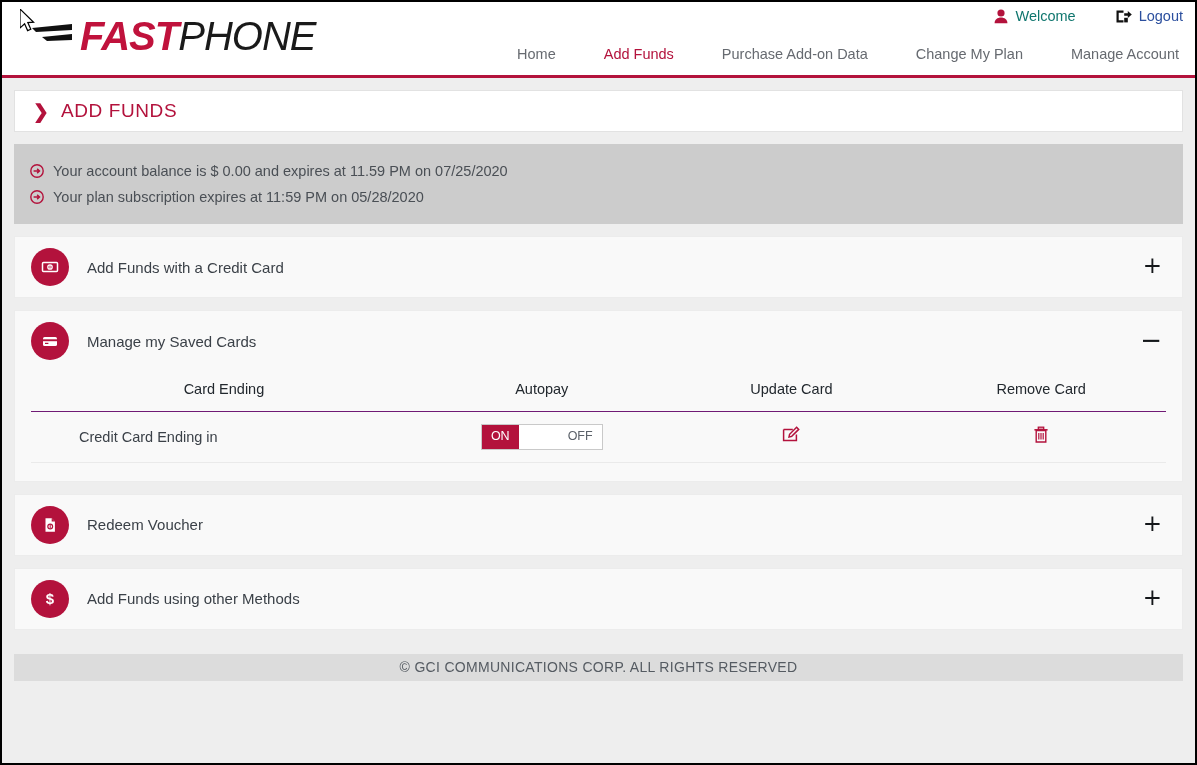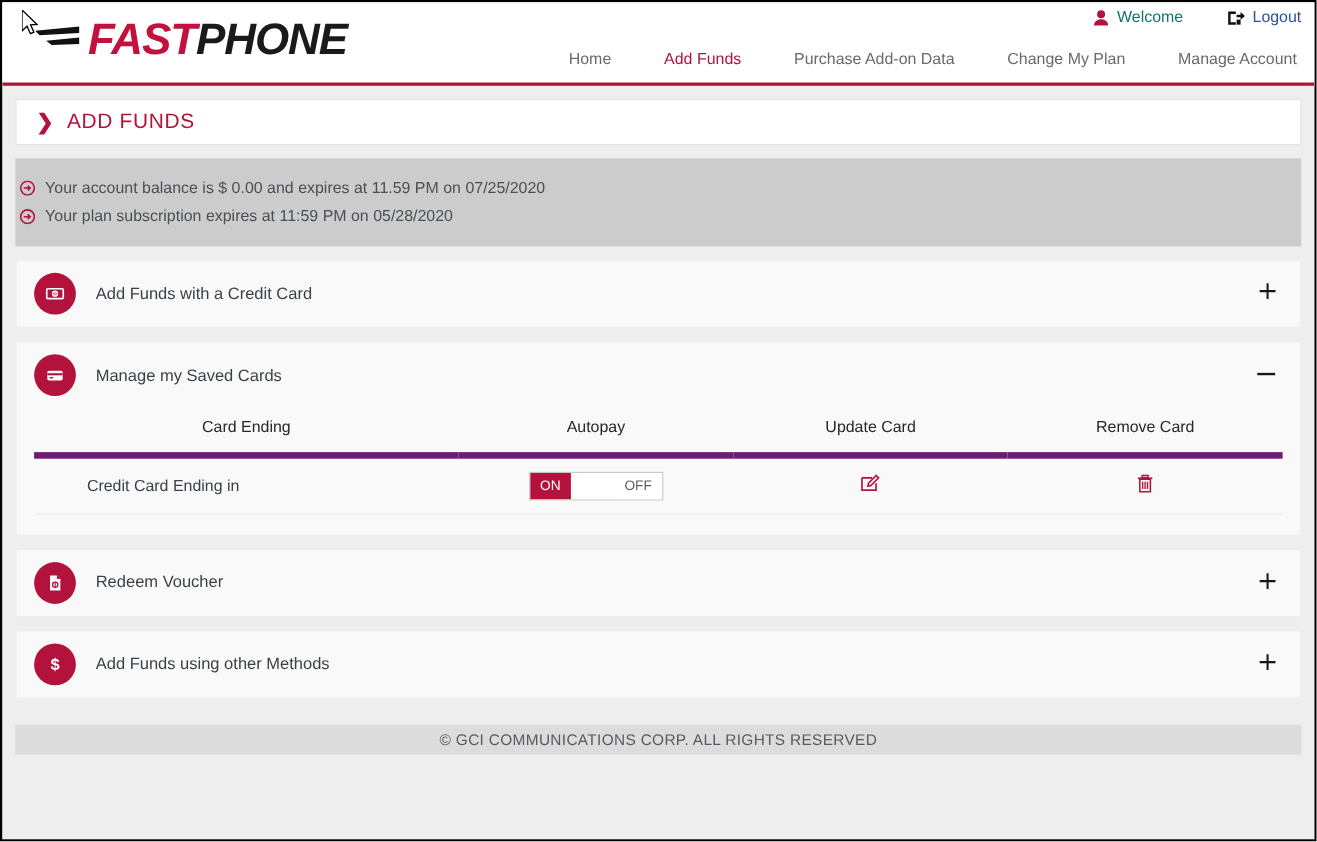--- a/index.html
+++ b/index.html
@@ -32,21 +32,21 @@
   }
   .speedlines { width: 46px; height: 34px; margin-right: 2px; display:block; }
   .logo-text {
     font-size: 40px;
     font-style: italic;
     letter-spacing: -1px;
     line-height: 1;
     white-space: nowrap;
   }
   .logo-fast { color: #c0123c; font-weight: bold; }
-  .logo-phone { color: #1a1a1a; font-weight: bold; }
+  .logo-phone { color: #1a1a1a; font-weight: normal; }
 
   .header-top-right {
     position: absolute;
     right: 12px; top: 6px;
     display: flex; align-items: center; gap: 40px;
     font-size: 14.5px;
   }
   .hdr-link { display:flex; align-items:center; gap: 7px; cursor: pointer; }
   .hdr-welcome { color: #0f766e; }
   .hdr-logout { color: #2b4f9e; }
@@ -76,21 +76,21 @@
   .chev { color: #b3123c; font-size: 19px; font-weight: bold; line-height: 1; }
   .page-title {
     color: #b3123c;
     font-size: 19px;
     letter-spacing: 0.6px;
   }
 
   .alert-box {
     margin-top: 12px;
     background: #cccccc;
-    padding: 14px 0 14px 4px;
+    padding: 14px 0 14px 16px;
   }
   .alert-line {
     display: flex; align-items: center; gap: 9px;
     font-size: 14.5px; color: #4a4f55;
     padding: 5px 0;
   }
   .icon-arrowcircle { display:block; flex: 0 0 auto; }
 
   
   .accordion { margin-top: 12px; background: #f9f9f9; border: 1px solid #ececec; }
@@ -125,21 +125,21 @@
 
   .acc-body { padding: 0 16px 18px 16px; }
 
   
   .cards-table { width: 100%; border-collapse: collapse; }
   .cards-table thead th {
     font-size: 14.5px;
     color: #22282e;
     font-weight: normal;
     padding: 10px 0 14px 0;
-    border-bottom: 6px solid #701a75;
+    border-bottom: 1px solid #701a75;
     text-align: center;
   }
   .cards-table thead th.col-card { width: 34%; }
   .cards-table thead th.col-auto { width: 22%; }
   .cards-table thead th.col-upd  { width: 22%; }
   .cards-table thead th.col-rem  { width: 22%; }
   .cards-table tbody td {
     padding: 12px 0;
     text-align: center;
     font-size: 14.5px;

